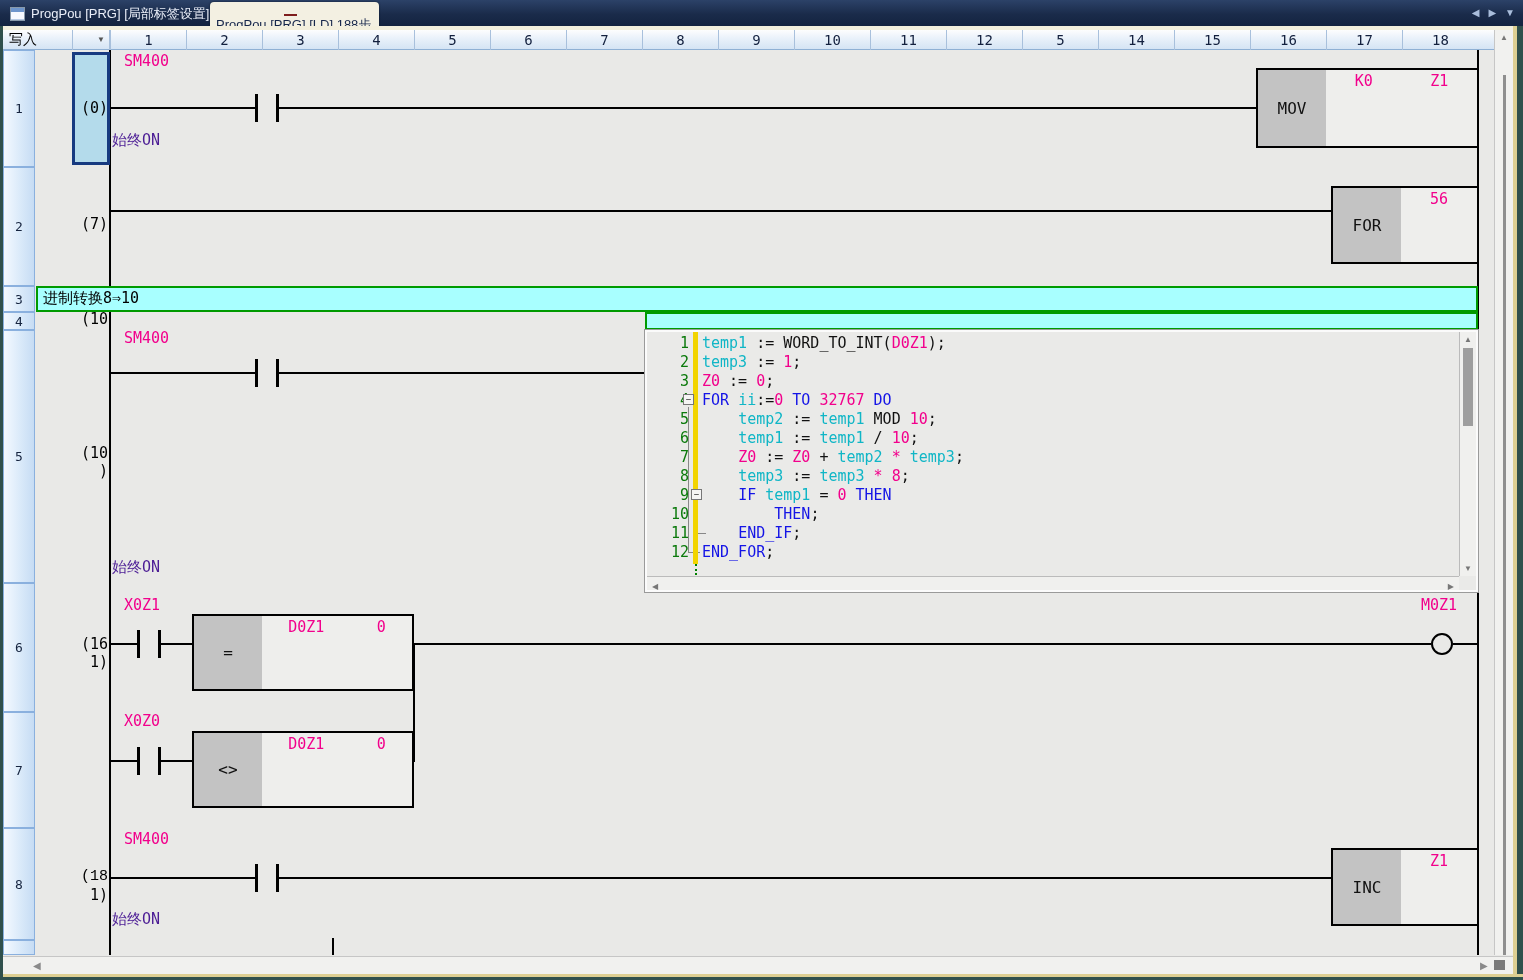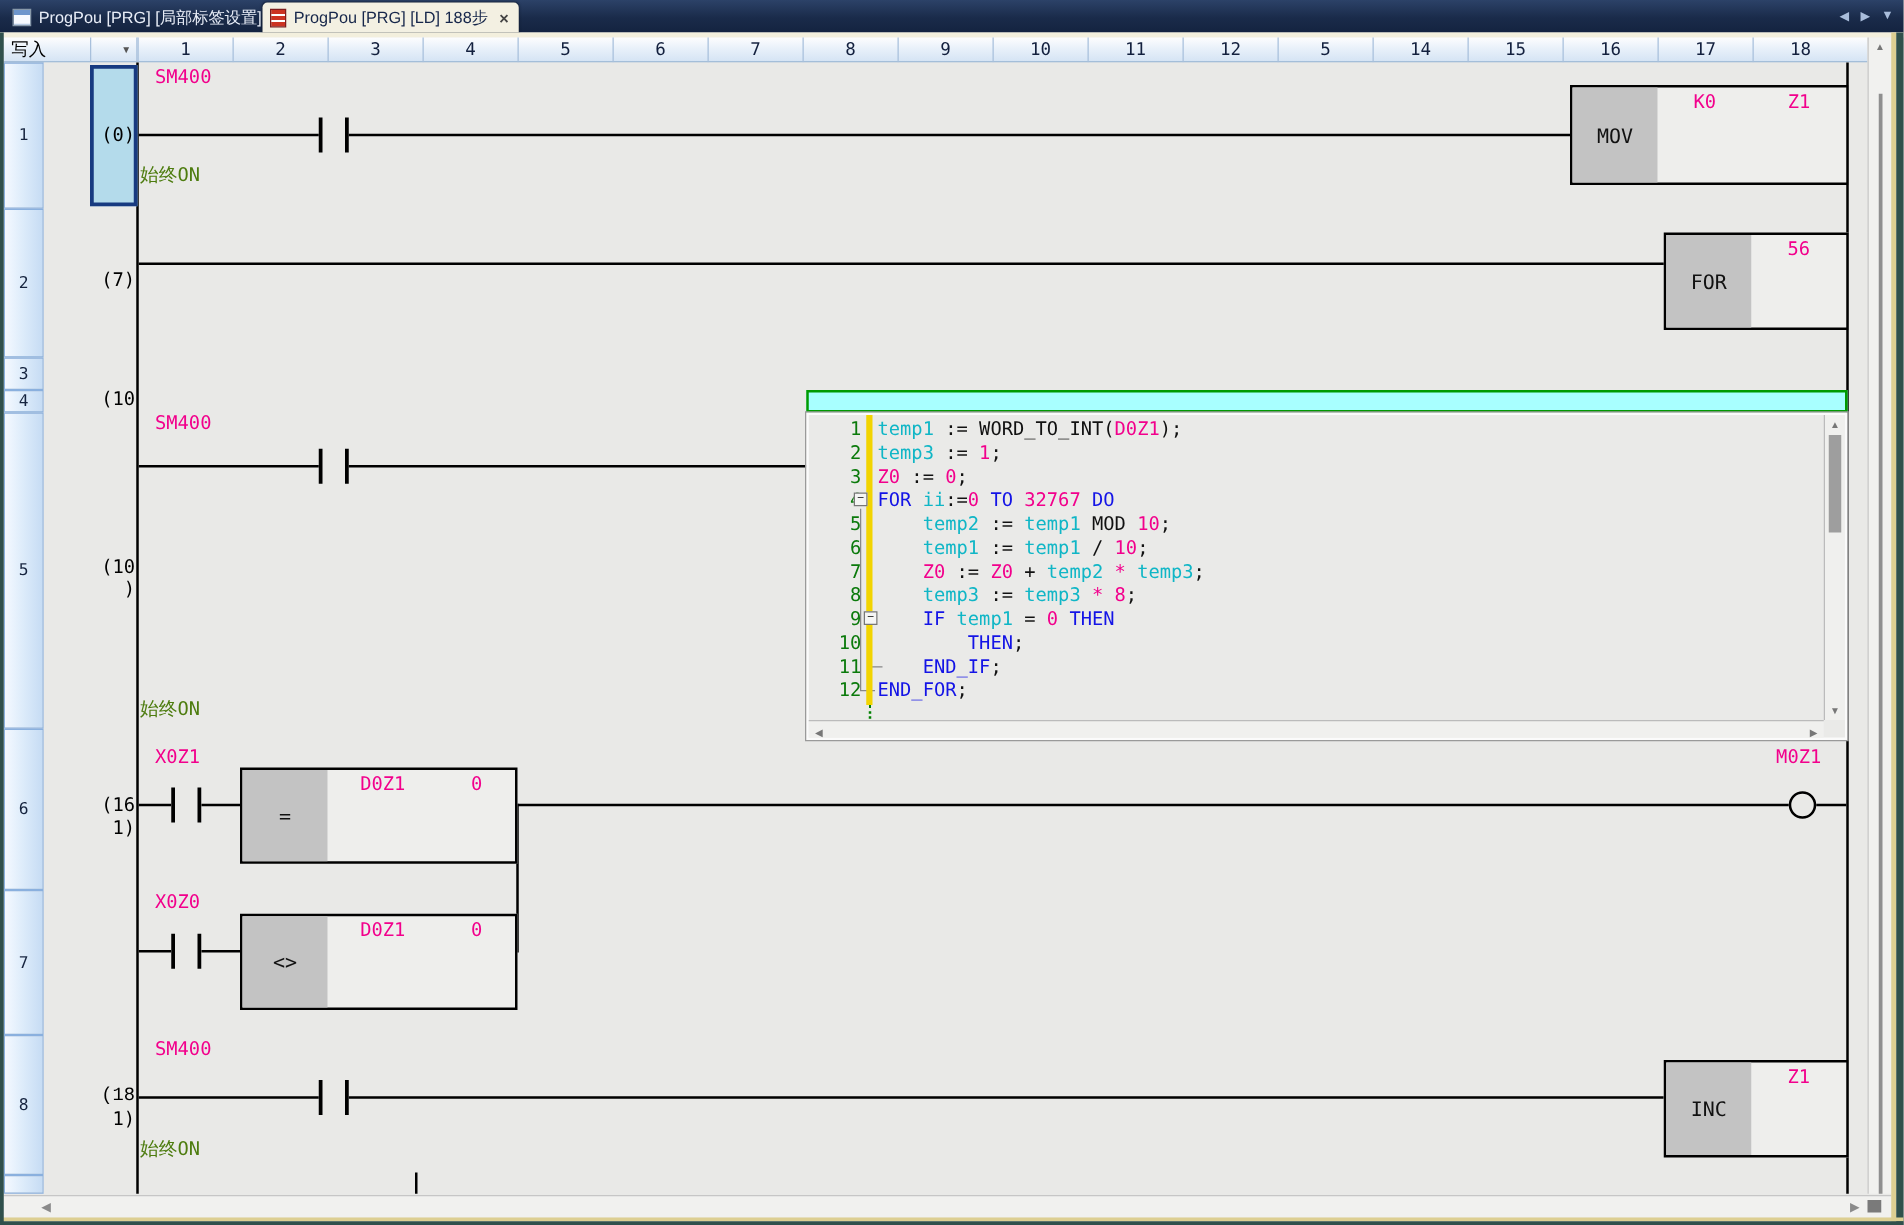--- a/index.html
+++ b/index.html
@@ -5,21 +5,21 @@
   html,body{margin:0;padding:0;background:#888;}
   .win{position:relative;width:1523px;height:980px;background:#e9e9e7;overflow:hidden;
        font-family:"Liberation Sans",sans-serif;}
   
   .tabbar{position:absolute;left:0;top:0;width:1523px;height:26px;
           background:linear-gradient(180deg,#2c4268 0%,#1a2b4a 55%,#142340 100%);}
   .tab{position:absolute;top:2px;height:24px;display:flex;align-items:center;
        font-size:13px;cursor:default;}
   .tab.inactive{left:4px;color:#e9eef8;padding:0 10px 0 6px;}
   .tab.active{left:210px;background:#f3f0e2;color:#16264a;border-radius:4px 4px 0 0;
-              padding:0 8px 0 6px;box-shadow:0 0 2px #0a1528;}
+              padding:12px 8px 0 6px;box-shadow:0 0 2px #0a1528;flex-direction:column;}
   .ticon{display:inline-block;margin-right:6px;}
   .t1{width:13px;height:12px;background:linear-gradient(180deg,#6d95cc 0 4px,#f6f9ff 4px);
       border:1px solid #8899aa;box-shadow:inset 0 -4px 0 -3px #b8cbe4;}
   .t2{width:11px;height:13px;border:1px solid #7e1d1d;
       background:linear-gradient(180deg,#cc3322 0 3px,#fff 3px 5px,#cc3322 5px 8px,#fff 8px 10px,#cc3322 10px);}
   .tclose{margin-left:9px;color:#444;font-weight:bold;font-size:13px;cursor:pointer;}
   .tabnav{position:absolute;right:8px;top:7px;color:#a9bddb;font-size:10px;
           display:flex;gap:9px;}
   .creamline{position:absolute;left:0;top:26px;width:1523px;height:4px;background:#f3efdd;}
   
@@ -51,21 +51,21 @@
         background:#e9e9e7;box-sizing:border-box;z-index:2;}
   .fblock{position:absolute;border:2px solid #000;background:#eeeeec;display:flex;
           box-sizing:border-box;z-index:2;}
   .fhead{width:68px;background:#c3c3c3;display:flex;align-items:center;justify-content:center;
          font:16px "DejaVu Sans Mono",monospace;color:#111;}
   .fbody{flex:1;position:relative;}
   .fops{position:absolute;top:2px;left:0;right:0;display:flex;justify-content:space-around;
         font:15px "DejaVu Sans Mono",monospace;color:#f2008c;}
   .fops.one{justify-content:center;}
   .dev{position:absolute;font:15px "DejaVu Sans Mono",monospace;color:#f2008c;z-index:3;white-space:nowrap;}
-  .cmt{position:absolute;font:15px "DejaVu Sans Mono",monospace;color:#4d7c0f;z-index:3;white-space:nowrap;}
+  .cmt{position:absolute;font:15px "DejaVu Sans Mono",monospace;color:#4c1d95;z-index:3;white-space:nowrap;}
   .step{position:absolute;width:46px;text-align:right;font:15px "DejaVu Sans Mono",monospace;
         color:#000;z-index:3;white-space:pre;}
   .cursor{position:absolute;left:72px;top:52px;width:38px;height:113px;background:#b4dbeb;
           border:3px solid #173a80;box-sizing:border-box;z-index:1;}
   .stmt{position:absolute;background:#a8ffff;border:2px solid #009a00;box-sizing:border-box;
         font:15px "DejaVu Sans Mono",monospace;line-height:20px;padding-left:5px;color:#000;z-index:2;}
   
   .stbox{position:absolute;left:645px;top:330px;width:833px;height:262px;background:#eaeae8;
          border:2px solid #fbfbfb;outline:1px solid #9a9a9a;box-sizing:border-box;z-index:3;}
   .stlines{position:absolute;left:0;top:0;width:812px;height:244px;overflow:hidden;}
@@ -183,20 +183,23 @@
   <div class="wire" style="left:111px;top:210px;width:1221px;"></div>
   <div class="fblock" style="left:1331px;top:186px;width:148px;height:78px;">
     <div class="fhead">FOR</div>
     <div class="fbody">
         <div class="fops one">
       <span>56</span>
     </div>
       </div>
   </div>
 
+  <div class="stmt" style="left:36px;top:286px;width:1442px;height:26px;">
+    <span>进制转换8⇒10</span>
+  </div>
 
   <div class="step" style="left:62px;top:310px;">(10</div>
   <div class="stmt" style="left:645px;top:312px;width:833px;height:18px;"></div>
 
   <div class="step" style="left:62px;top:444px;">(10</div>
   <div class="step" style="left:62px;top:462px;">)</div>
   <div class="dev" style="left:124px;top:329px;">SM400</div>
   <div class="wire" style="left:111px;top:372px;width:535px;"></div>
   <div class="contact" style="left:255px;top:359px;"></div>
   <div class="cmt" style="left:112px;top:558px;">始终ON</div>

